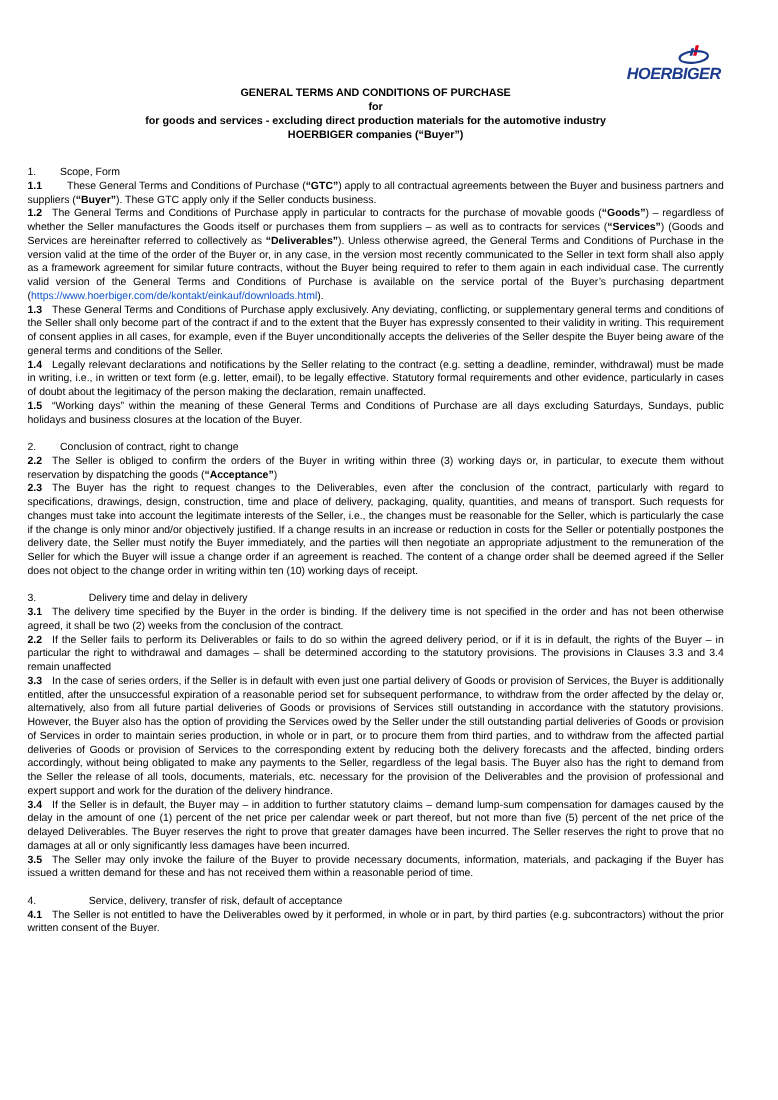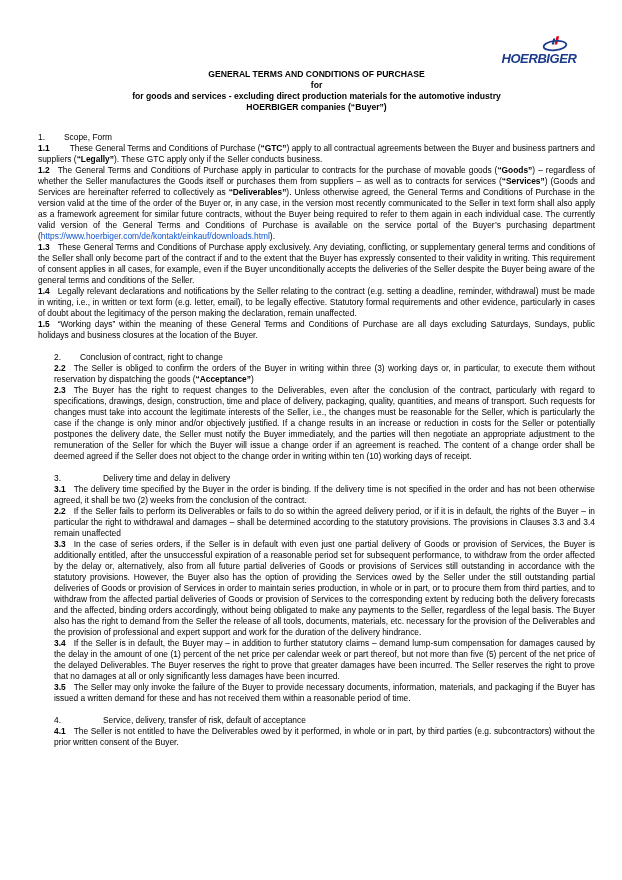--- a/index.html
+++ b/index.html
@@ -6,27 +6,27 @@
   body { width:622px; height:880px; font-family:"Liberation Sans", sans-serif; color:#000; }
   .page { position:relative; width:622px; height:792px; background:#fff; overflow:hidden; }
 
   
   .logo { position:absolute; top:35px; right:44px; width:78px; text-align:center; }
   .logo-icon-wrap { width:26px; height:17px; margin-left:42px; }
   .logo-wordmark { font-style:italic; font-weight:bold; font-size:13px; letter-spacing:-0.4px;
                    color:#1d3b8c; white-space:nowrap; line-height:13px; }
 
   
-  .content { position:absolute; left:38px; top:0; width:557px; }
+  .content { position:absolute; left:22px; top:0; width:557px; }
   .title-block { margin-top:69px; margin-bottom:19px; text-align:center;
                  font-weight:bold; font-size:8.6px; line-height:11px; }
 
   
   .sections { font-size:8.4px; line-height:11px; }
-  .section:not(:first-child) { margin-top:11px;margin-left:16px; }
+  .section:not(:first-child) { margin-top:11px; }
   .sec-heading { font-weight:normal; }
   .sec-num { display:inline-block; width:26px; }
   .sec-num.wide { width:49px; }
   .para { margin:0; text-align:justify; }
   .pnum { font-weight:bold; }
   .gap { display:inline-block; width:8px; }
   .gap.tab { width:20px; }
   .lnk { color:#1155cc; cursor:pointer; }
 
   
@@ -60,21 +60,21 @@
     <div class="title-block">
       <div>GENERAL TERMS AND CONDITIONS OF PURCHASE</div>
       <div>for</div>
       <div>for goods and services - excluding direct production materials for the automotive industry</div>
       <div>HOERBIGER companies (“Buyer”)</div>
     </div>
 
     <div class="sections" id="sections">
         <div class="section">
           <div class="sec-heading"><span class="sec-num">1.</span><span class="sec-title">Scope, Form</span></div>
-          <p class="para"><b class="pnum">1.1</b><span class="gap tab"></span>These General Terms and Conditions of Purchase (<b>“GTC”</b>) apply to all contractual agreements between the Buyer and business partners and suppliers (<b>“Legally”</b>). These GTC apply only if the Seller conducts business.</p>
+          <p class="para"><b class="pnum">1.1</b><span class="gap tab"></span>These General Terms and Conditions of Purchase (<b>“GTC”</b>) apply to all contractual agreements between the Buyer and business partners and suppliers (<b>“Buyer”</b>). These GTC apply only if the Seller conducts business.</p>
           <p class="para"><b class="pnum">1.2</b><span class="gap"></span>The General Terms and Conditions of Purchase apply in particular to contracts for the purchase of movable goods (<b>“Goods”</b>) – regardless of whether the Seller manufactures the Goods itself or purchases them from suppliers – as well as to contracts for services (<b>“Services”</b>) (Goods and Services are hereinafter referred to collectively as <b>“Deliverables”</b>). Unless otherwise agreed, the General Terms and Conditions of Purchase in the version valid at the time of the order of the Buyer or, in any case, in the version most recently communicated to the Seller in text form shall also apply as a framework agreement for similar future contracts, without the Buyer being required to refer to them again in each individual case. The currently valid version of the General Terms and Conditions of Purchase is available on the service portal of the Buyer’s purchasing department (<span class="lnk">https://www.hoerbiger.com/de/kontakt/einkauf/downloads.html</span>).</p>
           <p class="para"><b class="pnum">1.3</b><span class="gap"></span>These General Terms and Conditions of Purchase apply exclusively. Any deviating, conflicting, or supplementary general terms and conditions of the Seller shall only become part of the contract if and to the extent that the Buyer has expressly consented to their validity in writing. This requirement of consent applies in all cases, for example, even if the Buyer unconditionally accepts the deliveries of the Seller despite the Buyer being aware of the general terms and conditions of the Seller.</p>
           <p class="para"><b class="pnum">1.4</b><span class="gap"></span>Legally relevant declarations and notifications by the Seller relating to the contract (e.g. setting a deadline, reminder, withdrawal) must be made in writing, i.e., in written or text form (e.g. letter, email), to be legally effective. Statutory formal requirements and other evidence, particularly in cases of doubt about the legitimacy of the person making the declaration, remain unaffected.</p>
           <p class="para"><b class="pnum">1.5</b><span class="gap"></span>“Working days” within the meaning of these General Terms and Conditions of Purchase are all days excluding Saturdays, Sundays, public holidays and business closures at the location of the Buyer.</p>
         </div>
         <div class="section">
           <div class="sec-heading"><span class="sec-num">2.</span><span class="sec-title">Conclusion of contract, right to change</span></div>
           <p class="para"><b class="pnum">2.2</b><span class="gap"></span>The Seller is obliged to confirm the orders of the Buyer in writing within three (3) working days or, in particular, to execute them without reservation by dispatching the goods (<b>“Acceptance”</b>)</p>
           <p class="para"><b class="pnum">2.3</b><span class="gap"></span>The Buyer has the right to request changes to the Deliverables, even after the conclusion of the contract, particularly with regard to specifications, drawings, design, construction, time and place of delivery, packaging, quality, quantities, and means of transport. Such requests for changes must take into account the legitimate interests of the Seller, i.e., the changes must be reasonable for the Seller, which is particularly the case if the change is only minor and/or objectively justified. If a change results in an increase or reduction in costs for the Seller or potentially postpones the delivery date, the Seller must notify the Buyer immediately, and the parties will then negotiate an appropriate adjustment to the remuneration of the Seller for which the Buyer will issue a change order if an agreement is reached. The content of a change order shall be deemed agreed if the Seller does not object to the change order in writing within ten (10) working days of receipt.</p>
         </div>

